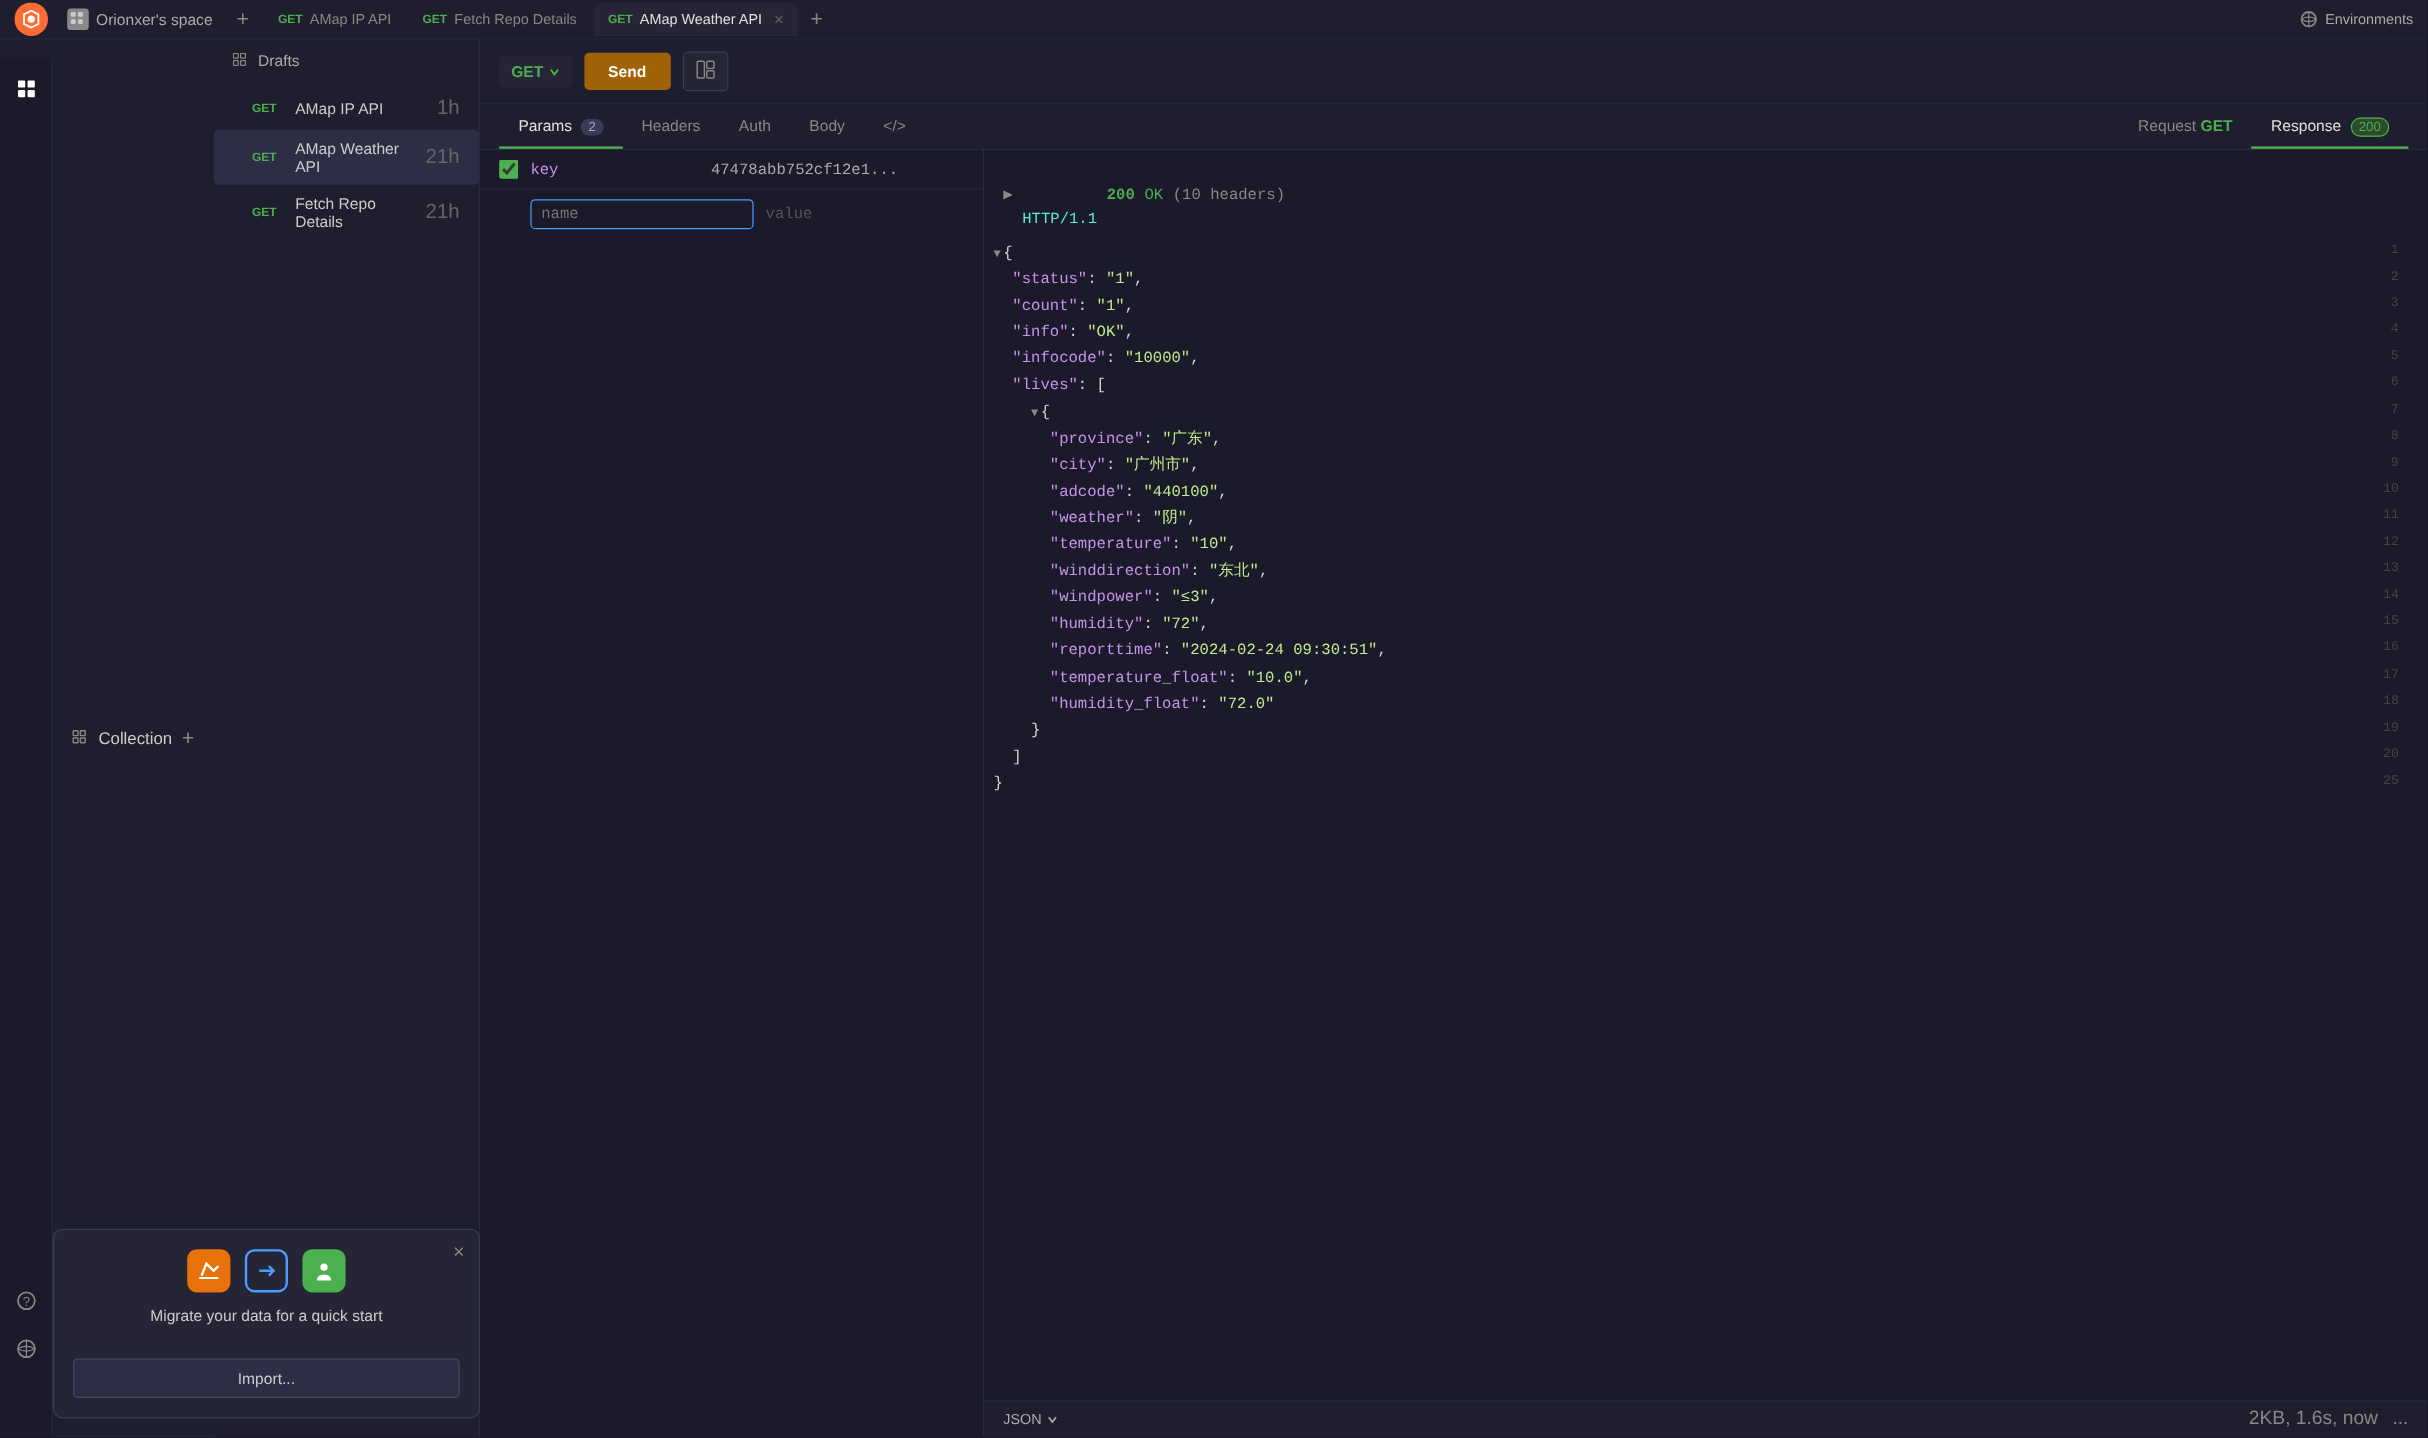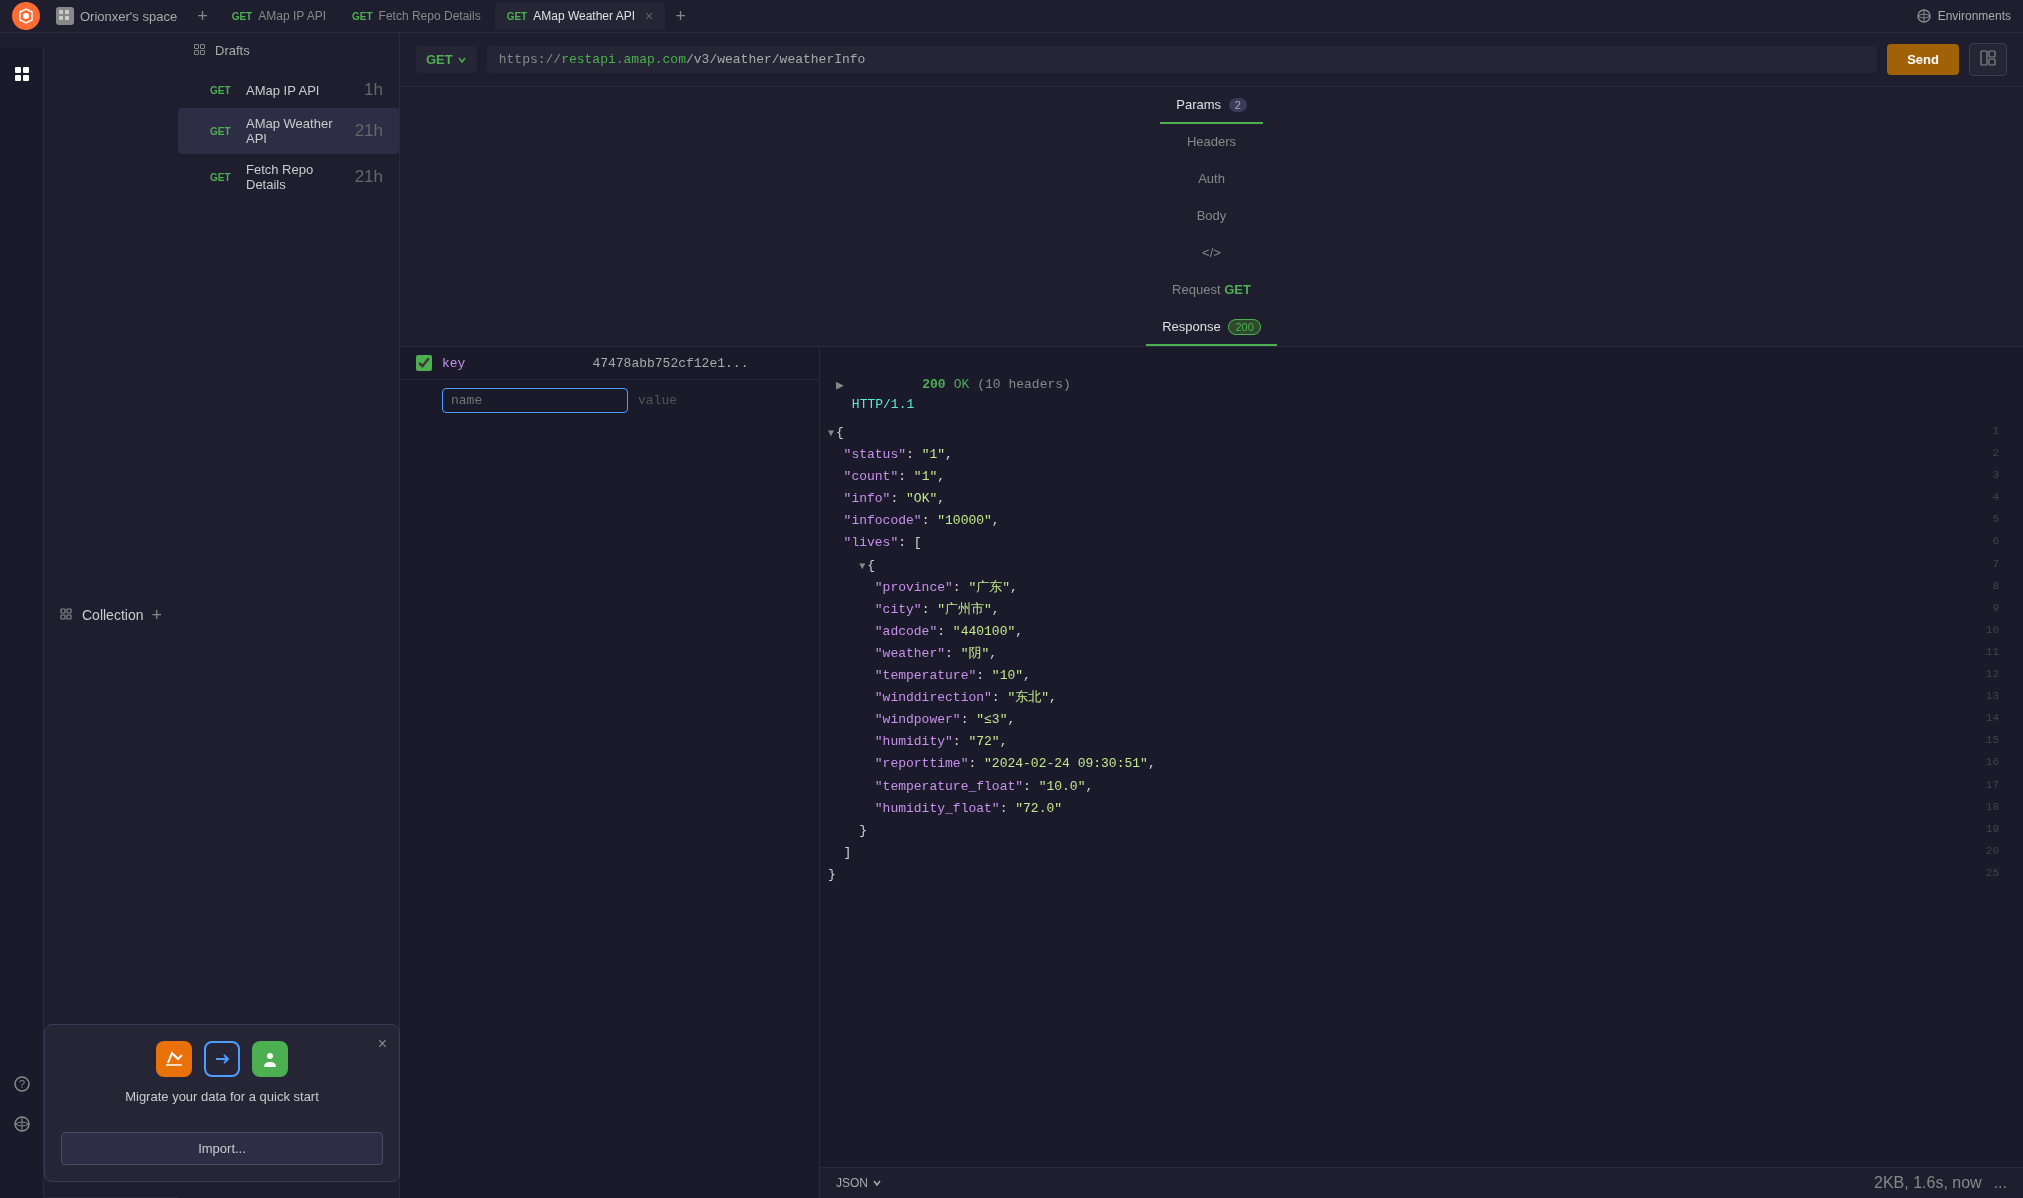--- a/index.html
+++ b/index.html
@@ -331,21 +331,20 @@
 
     
     .request-tabs {
       display: flex;
       align-items: center;
       gap: 0;
       padding: 0 16px;
       border-bottom: 1px solid #2a2a3e;
       background: #1e1e2e;
       flex-shrink: 0;
-      flex-direction: column;
     }
     .req-tab {
       padding: 10px 16px;
       cursor: pointer;
       color: #888;
       font-size: 13px;
       border-bottom: 2px solid transparent;
       white-space: nowrap;
     }
     .req-tab.active {
@@ -670,25 +669,20 @@
 
   <div class="main-content">
 
     <div class="url-bar">
       <div class="method-selector">
         <span>GET</span>
         <svg width="10" height="10" viewBox="0 0 10 10" fill="none">
           <path d="M2 3 L5 7 L8 3" stroke="#4caf50" stroke-width="1.5" fill="none"></path>
         </svg>
       </div>
-      <div style="flex:1; display:flex; align-items:center; background:#252535; border-radius:4px; padding: 6px 12px;">
-        <span class="url-display">
-          <span class="url-protocol">https://</span><span class="url-domain">restapi.amap.com</span><span class="url-path">/v3/weather/weatherInfo</span>
-        </span>
-      </div>
       <button class="send-btn">Send</button>
       <button class="layout-toggle-btn">
         <svg width="16" height="16" viewBox="0 0 16 16" fill="none">
           <rect x="1" y="1" width="6" height="14" rx="1" stroke="#888" stroke-width="1.2"></rect>
           <rect x="9" y="1" width="6" height="6" rx="1" stroke="#888" stroke-width="1.2"></rect>
           <rect x="9" y="9" width="6" height="6" rx="1" stroke="#888" stroke-width="1.2"></rect>
         </svg>
       </button>
     </div>
 

